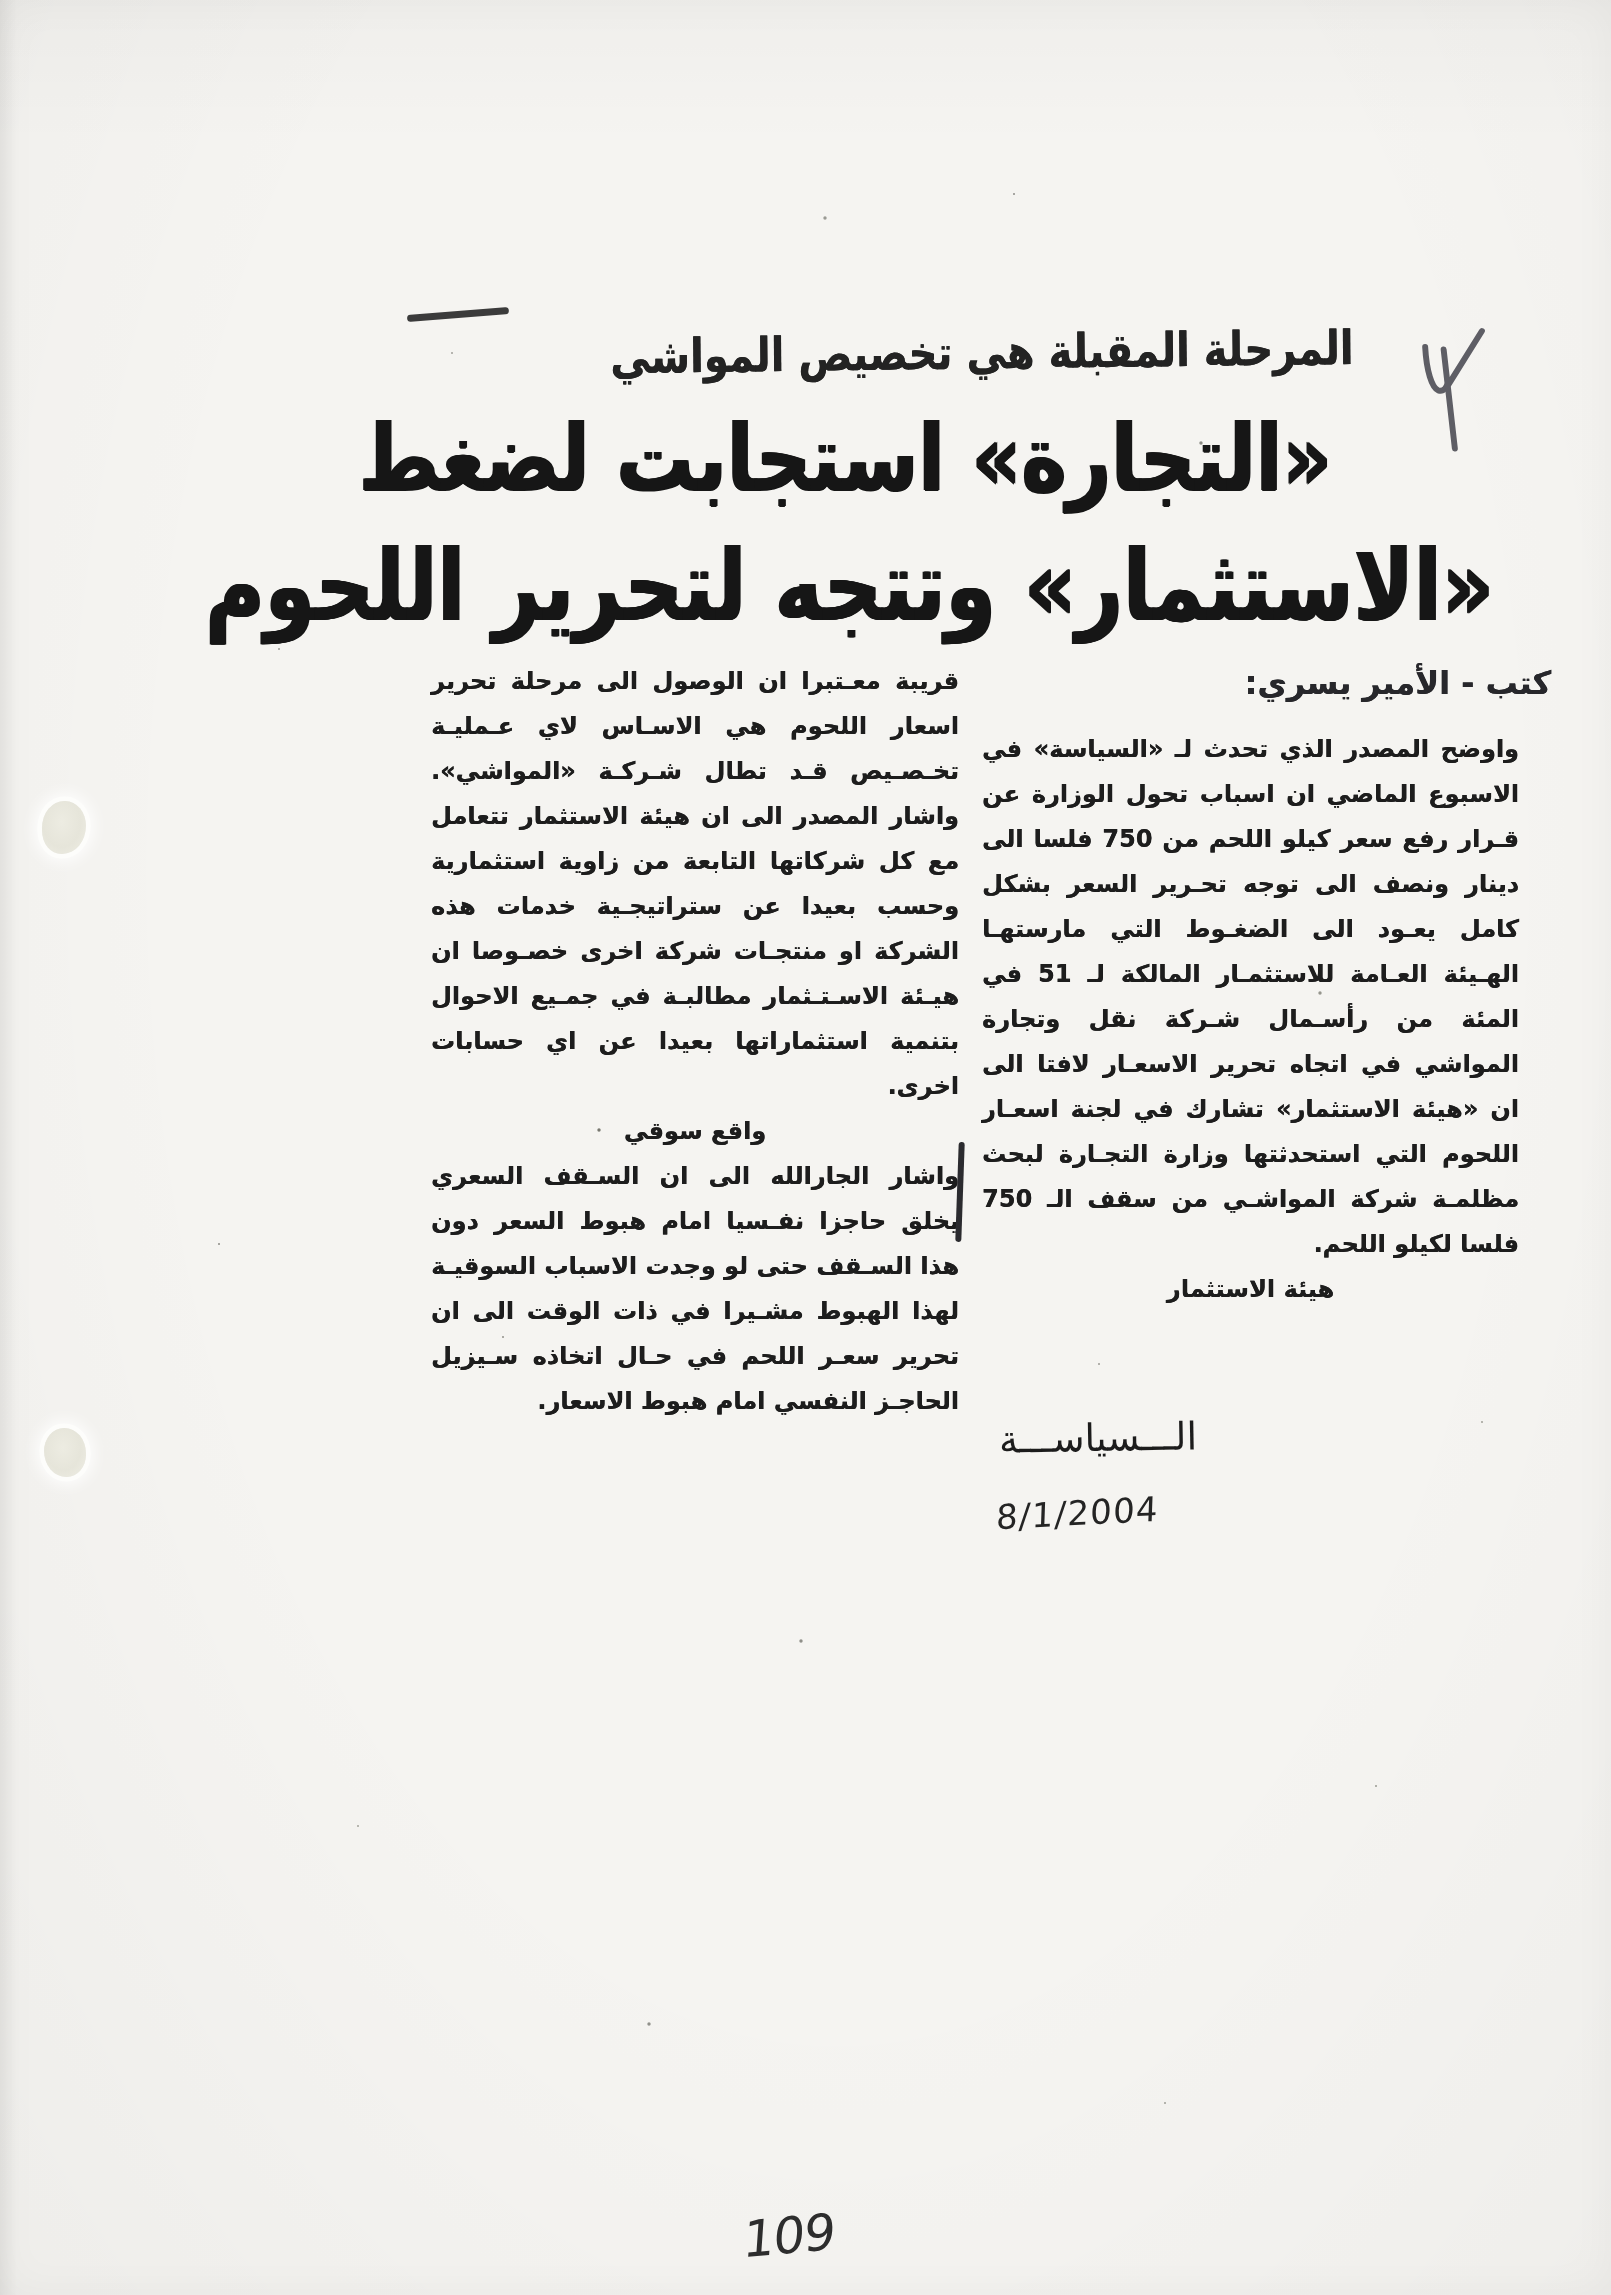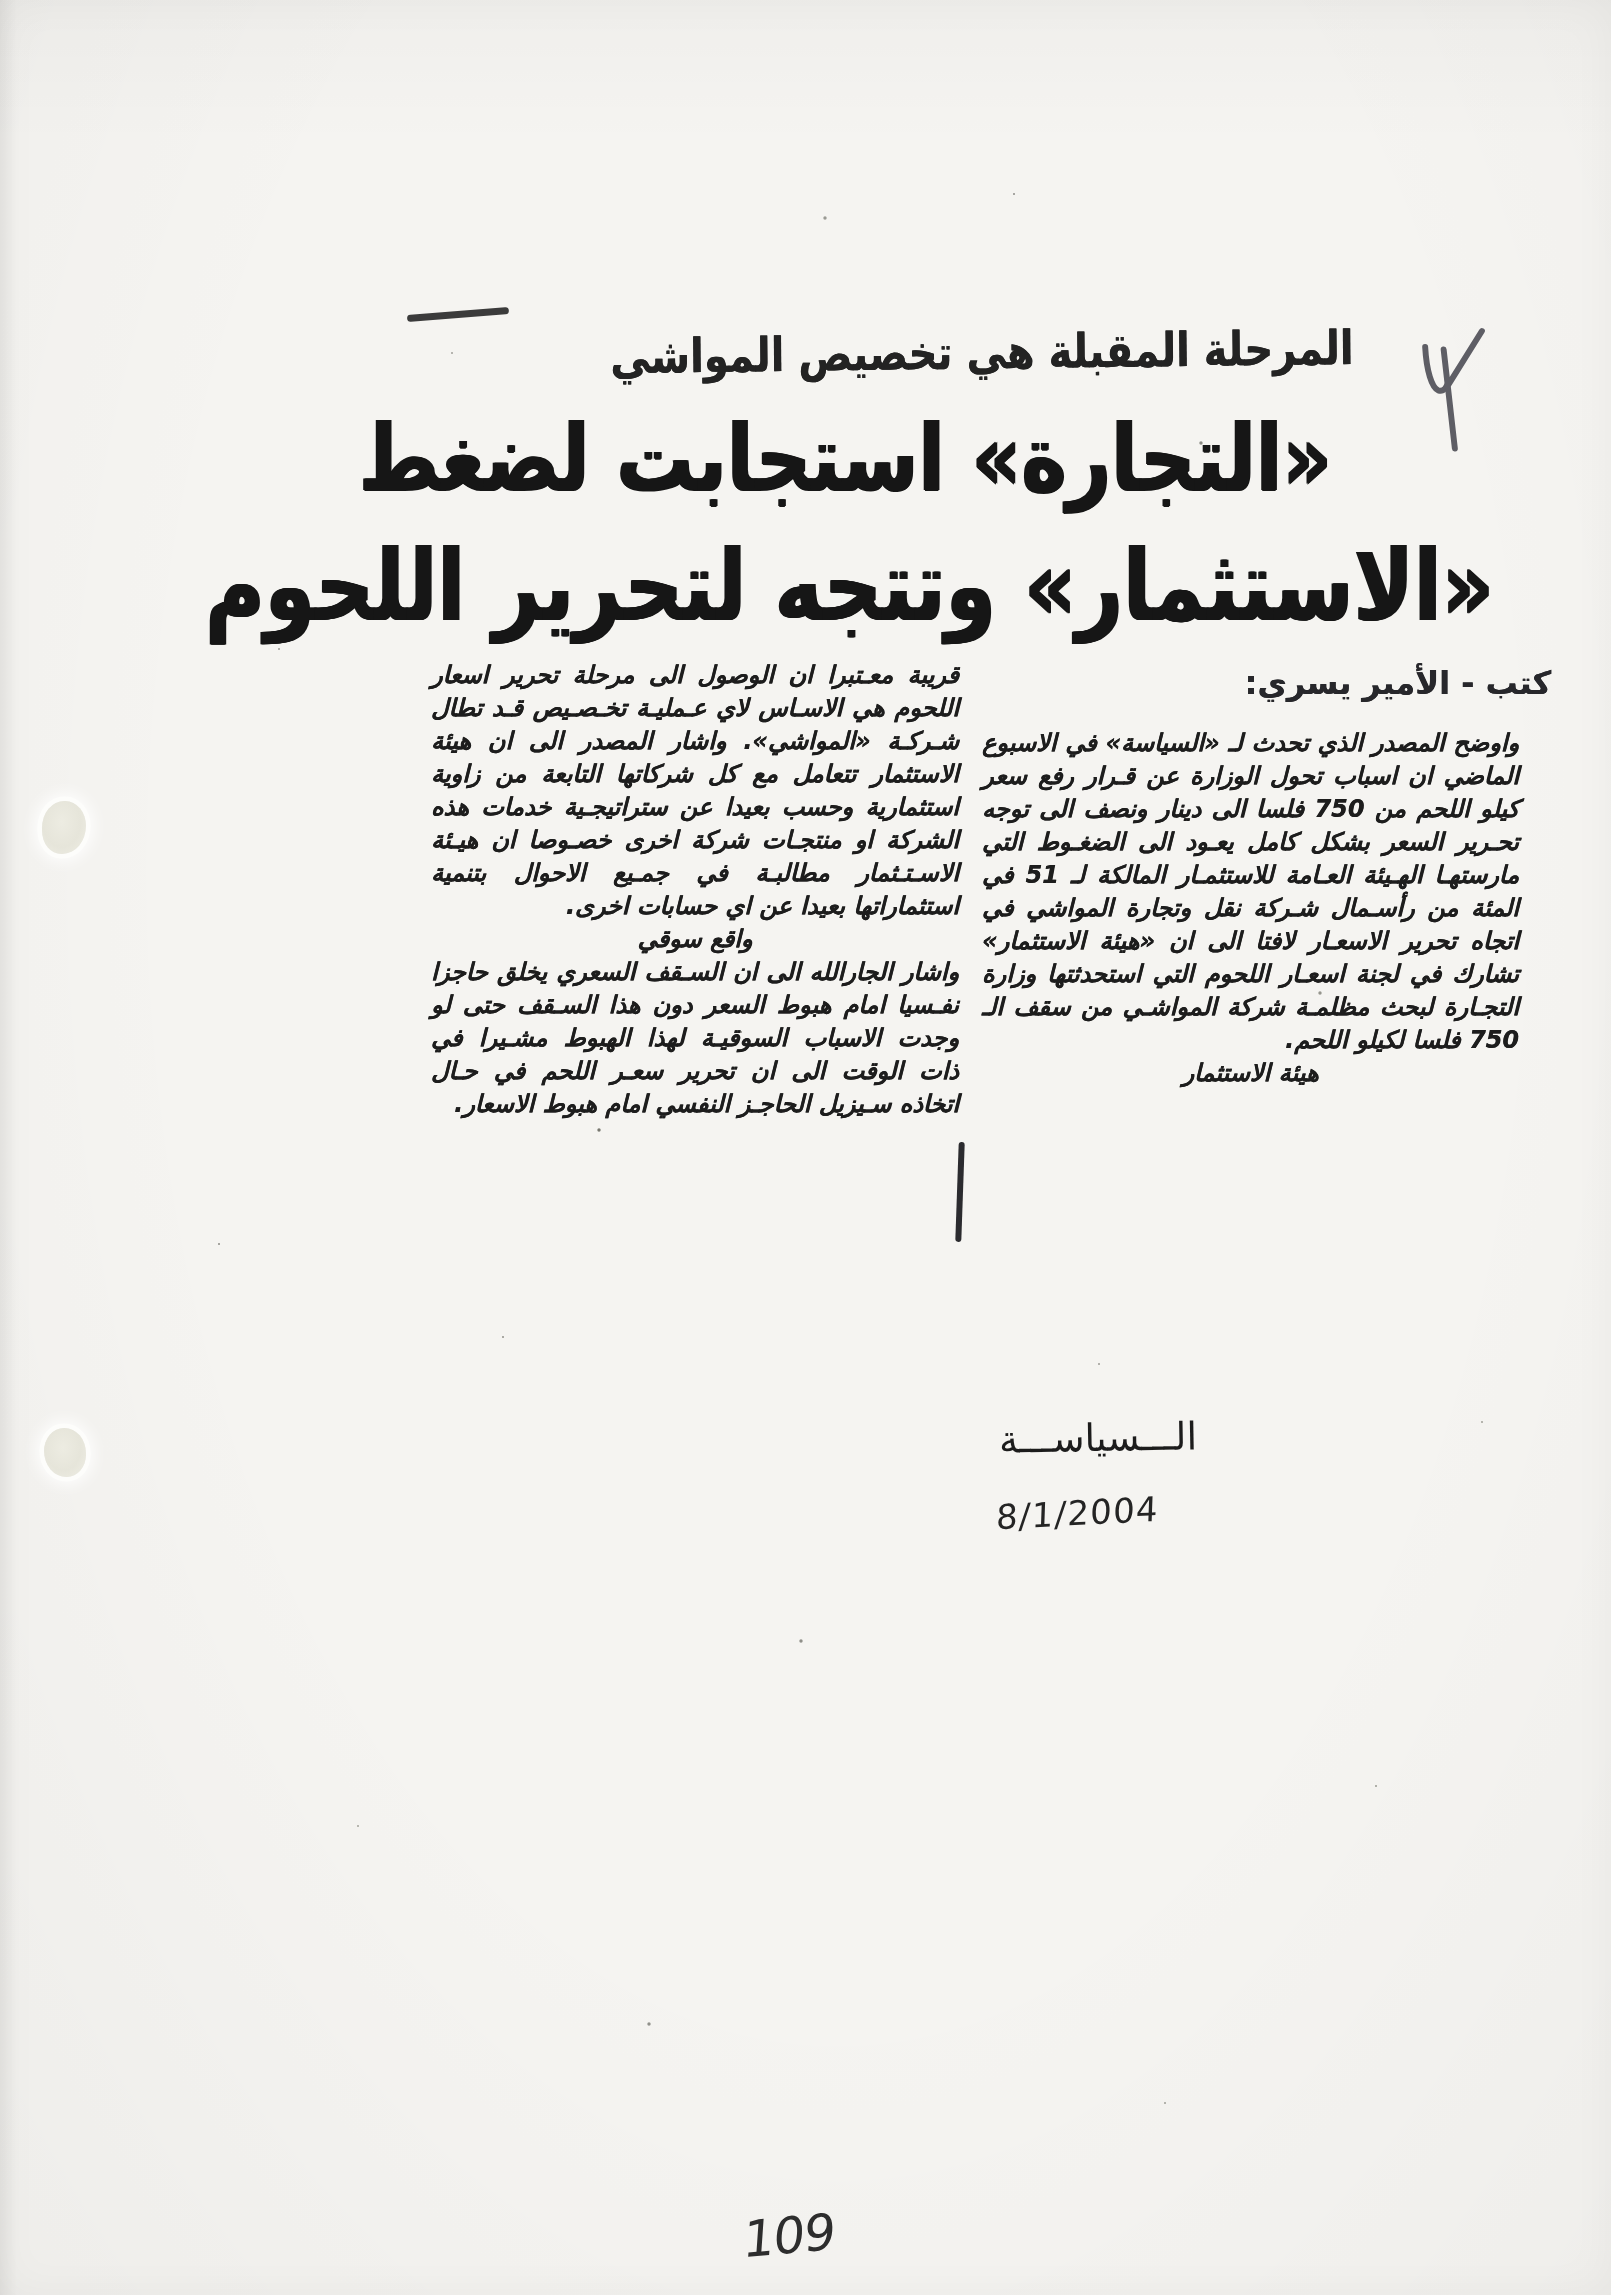--- a/index.html
+++ b/index.html
@@ -35,22 +35,22 @@
   .headline.l1{ left:512px; top:405px; width:820px; font-size:77px; transform:scaleY(1.2);}
   .headline.l2{ left:436px; top:528px; width:1058px; font-size:81px; transform:scaleY(1.22);}
   .byline{
     left:1154px; top:664px; width:397px;
     font-size:32px; font-weight:bold; direction:rtl; text-align:right;
     color:#27272b; text-shadow:0.3px 0 0 currentColor;
   }
   
   .col{
     direction:rtl; text-align:justify; text-align-last:right;
-    font-size:24px; line-height:33px; font-weight:bold;
-    color:#1d1d1d; text-shadow:0.3px 0 0 currentColor;font-style:italic;
+    font-size:24px; line-height:45px; font-weight:bold;
+    color:#1d1d1d; text-shadow:0.3px 0 0 currentColor;
   }
   .col p{margin:0;}
   .col .subhead{margin:0; text-align:left; text-align-last:center; font-weight:bold;}
   .col-right{ left:982px; top:727px; width:537px; }
   .col-left { left:431px;  top:659px;  width:528px; }
   
   .pen-dash{
     left:407px; top:311px; width:102px; height:7.3px;
     background:#3b3b3b; border-radius:4px;
     transform:rotate(-4.5deg);

